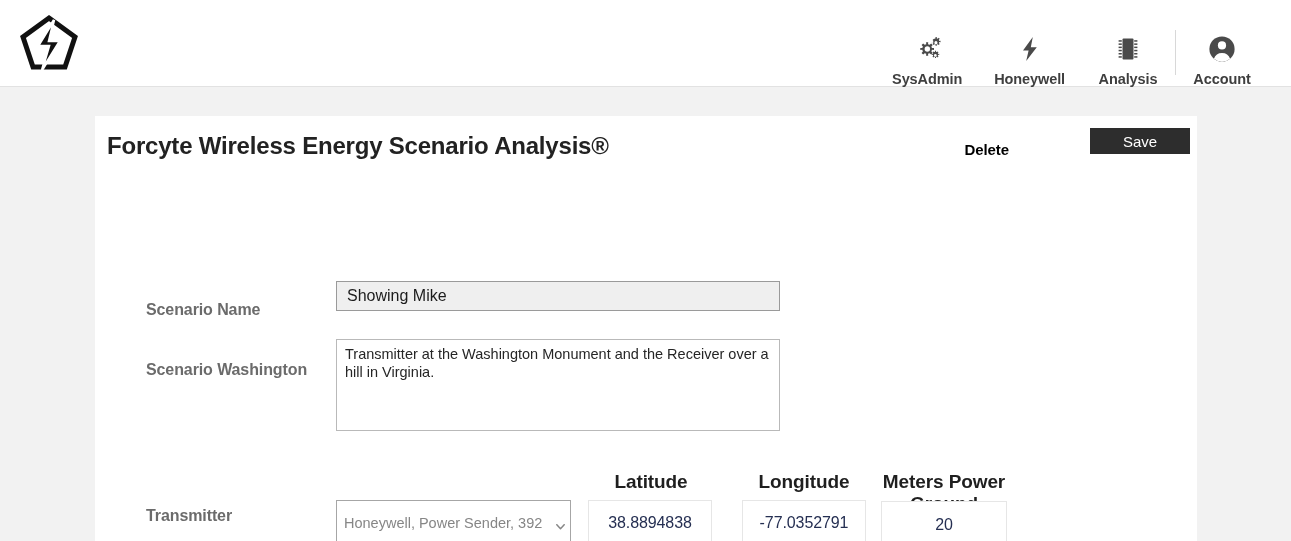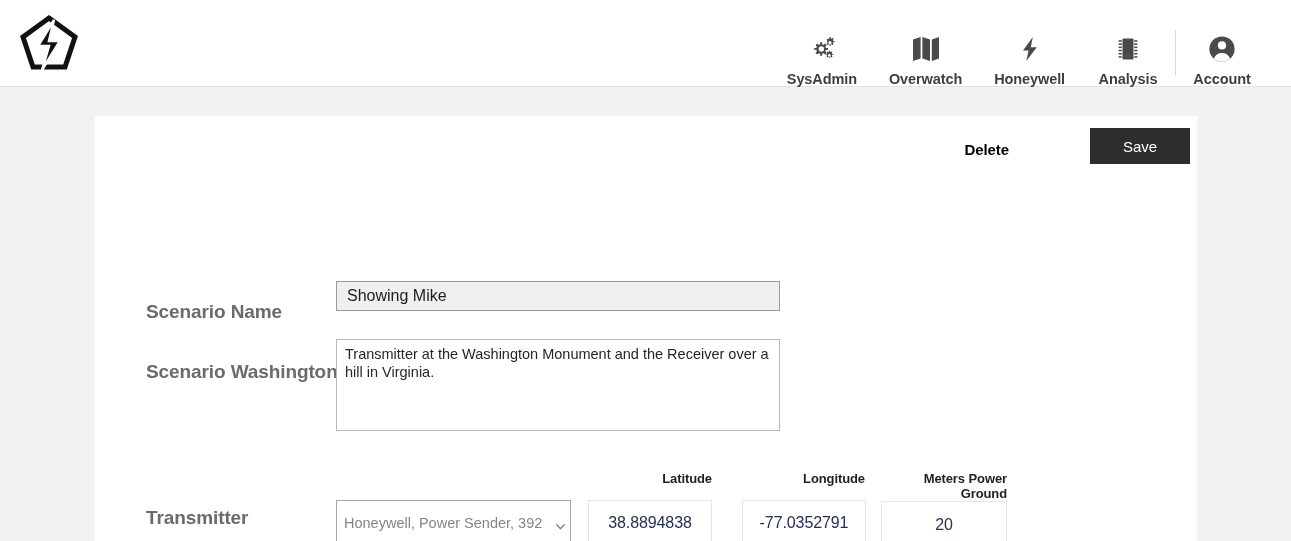--- a/index.html
+++ b/index.html
@@ -110,37 +110,37 @@
     font-weight: bold;
     color: #000000;
     cursor: pointer;
     letter-spacing: -0.1px;
   }
   .save-button {
     position: absolute;
     right: 7px;
     top: 12px;
     width: 100px;
-    height: 36px;
+    height: 26px;
     background: #2d2d2d;
     color: #ffffff;
     border: none;
     font-family: "Liberation Sans", sans-serif;
     font-size: 15px;
     cursor: pointer;
     letter-spacing: -0.1px;
   }
 
   
   .form {
     position: relative;
   }
   .field-label {
     position: absolute;
-    font-size: 19px;
+    font-size: 16px;
     font-weight: bold;
     color: #6b6b6b;
     letter-spacing: -0.1px;
   }
   .lbl-name   { left: 51px; top: 113px; }
   .lbl-desc   { left: 51px; top: 173px; }
   .lbl-tx     { left: 51px; top: 319px; }
 
   .name-input {
     position: absolute;
@@ -169,25 +169,25 @@
     font-family: "Liberation Sans", sans-serif;
     font-size: 14.5px;
     color: #262626;
     line-height: 1.24;
     resize: none;
   }
 
   
   .col-head {
     position: absolute;
-    font-size: 13px;
+    font-size: 19px;
     font-weight: bold;
     color: #1f1f1f;
     letter-spacing: -0.1px;
-    text-align: right;
+    text-align: center;
   }
   .ch-lat  { left: 495px; top: 283px; width: 122px; }
   .ch-lon  { left: 648px; top: 283px; width: 122px; }
   .ch-mog  { left: 786px; top: 283px; width: 126px; }
 
   
   .dev-select {
     position: absolute;
     left: 241px;
     width: 235px;
@@ -254,31 +254,20 @@
           <circle cx="12.85" cy="11.55" r="2.6" fill="#ffffff"></circle>
           <path d="M19.8 1.6l1-.35-.15-1.25h1.35l-.15 1.25 1 .35.95-.8.95.95-.8.95.35 1 1.25-.15v1.35l-1.25-.15-.35 1 .8.95-.95.95-.95-.8-1 .35.15 1.25h-1.35l.15-1.25-1-.35-.95.8-.95-.95.8-.95-.35-1-1.25.15V4.7l1.25.15.35-1-.8-.95.95-.95z"></path>
           <circle cx="21.15" cy="5.4" r="1.5" fill="#ffffff"></circle>
           <path d="M19.4 14.5l.85-.3-.12-1.05h1.14l-.12 1.05.85.3.8-.68.8.8-.68.8.3.85 1.05-.12v1.14l-1.05-.12-.3.85.68.8-.8.8-.8-.68-.85.3.12 1.05h-1.14l.12-1.05-.85-.3-.8.68-.8-.8.68-.8-.3-.85-1.05.12v-1.14l1.05.12.3-.85-.68-.8.8-.8z"></path>
           <circle cx="20.55" cy="17.72" r="1.28" fill="#ffffff"></circle>
         </svg>
       </span>
       <span class="navlabel">SysAdmin</span>
     </a>
 
-    <a class="navitem">
-      <span class="navicon">
-        <svg viewBox="0 0 30 26" width="30" height="26" fill="currentColor" aria-hidden="true">
-          <path d="M2 3.6 L9.6 1 L9.6 22.4 L2 25 Z"></path>
-          <path d="M11.4 1 L19 3.6 L19 25 L11.4 22.4 Z"></path>
-          <path d="M20.8 3.6 L28 1 L28 22.4 L20.8 25 Z"></path>
-          <path d="M10.5 1 L10.5 22.8" stroke="#ffffff" stroke-width="0.8"></path>
-        </svg>
-      </span>
-      <span class="navlabel">Overwatch</span>
-    </a>
 
     <a class="navitem">
       <span class="navicon">
         <svg viewBox="0 0 18 26" width="18" height="26" fill="currentColor" aria-hidden="true">
           <path d="M11.8 1 L2 14.4 L7.6 14.4 L5.2 25 L15.8 11.2 L9.8 11.2 Z"></path>
         </svg>
       </span>
       <span class="navlabel">Honeywell</span>
     </a>
 
@@ -319,20 +308,21 @@
     </a>
 
 
   </div>
 </div>
 
 <div class="page">
   <div class="card">
 
     <div class="card-head">
+      <div class="card-title">Forcyte Wireless Energy Scenario Analysis®</div>
       <div class="delete-link">Delete</div>
       <button class="save-button">Save</button>
     </div>
 
     <div class="form">
 
       <div class="field-label lbl-name">Scenario Name</div>
       <input class="name-input" type="text" value="Showing Mike" style="">
 
       <div class="field-label lbl-desc">Scenario Washington</div>

